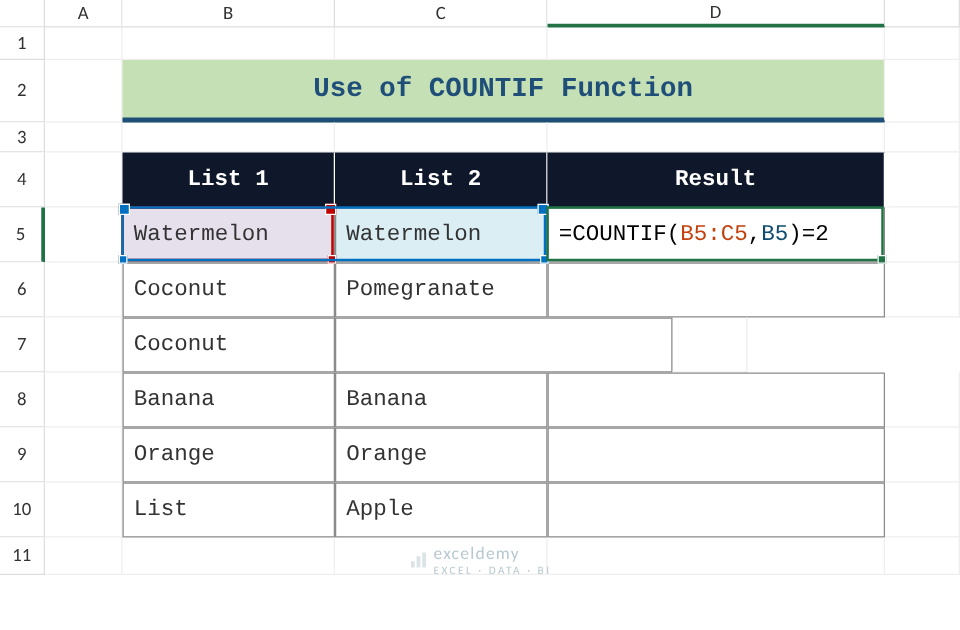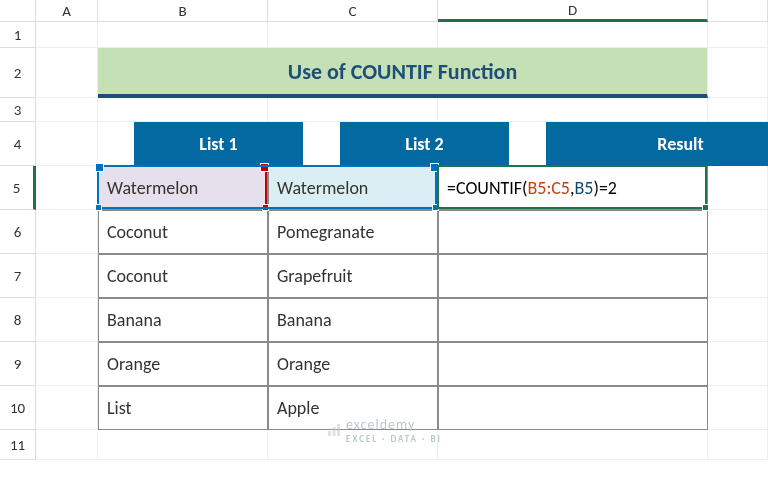--- a/index.html
+++ b/index.html
@@ -30,27 +30,27 @@
 
 
 .r1 { height: 26px; }
 .r2 { height: 50px; }
 .r3 { height: 24px; }
 .r4 { height: 44px; }
 .r5, .r6, .r7, .r8, .r9, .r10 { height: 44px; }
 .r11 { height: 30px; }
 
 .row { display: flex; }
-.cell { border-right: 1px solid #eee; border-bottom: 1px solid #eee; display: flex; align-items: center; padding: 0 6px; overflow: visible; white-space: nowrap; }
+.cell { border-right: 1px solid #eee; border-bottom: 1px solid #eee; display: flex; align-items: center; padding: 0 6px; overflow: visible; white-space: nowrap; font-family: Liberation Mono, monospace; }
 
 
 .title-cell { background: #c5e0b4; color: #1f4e79; font-weight: bold; font-size: 22px; justify-content: center; border-bottom: 4px solid #1f4e79; }
 
 
-.th { background: #0369a1; color: #fff; font-weight: bold; font-size: 18px; justify-content: center; border-right: 1px solid #fff; border-bottom: none; margin-left: 36px; }
+.th { background: #0f172a; color: #fff; font-weight: bold; font-size: 18px; justify-content: center; border-right: 1px solid #fff; border-bottom: none; }
 
 
 .td { border: 1px solid #8a8a8a; font-size: 18px; color: #333; padding-left: 8px; }
 
 
 .sel-red { position: absolute; border: 2px solid #c00000; pointer-events: none; }
 .sel-red::before, .sel-red::after, .sel-red .h1, .sel-red .h2 { content: ""; position: absolute; width: 7px; height: 7px; background: #c00000; border: 1px solid #fff; }
 .sel-red::before { top: -4px; left: -4px; }
 .sel-red::after { top: -4px; right: -4px; }
 .sel-red .h1 { bottom: -4px; left: -4px; }
@@ -67,22 +67,22 @@
 .sel-green .fill { position: absolute; width: 7px; height: 7px; background: #217346; bottom: -4px; right: -4px; border: 1px solid #fff; }
 
 .b5fill { background: #e6dfec; }
 .c5fill { background: #daeef3; }
 
 
 .f-black { color: #000; }
 .f-blue { color: #c2410c; }
 .f-red { color: #0c4a6e; }
 
-.watermark { position: absolute; left: 50%; transform: translateX(-50%); bottom: 60px; color: #b8c8d0; font-size: 14px; display: flex; align-items: center; gap: 4px; letter-spacing: 1px; pointer-events: none; }
-.watermark .sub { font-size: 9px; letter-spacing: 2px; display: block; text-align: center; font-weight: bold; }
+.watermark { position: absolute; left: 50%; transform: translateX(-50%); bottom: 42px; color: #b8c8d0; font-size: 14px; display: flex; align-items: center; gap: 4px; letter-spacing: 1px; pointer-events: none; }
+.watermark .sub { font-size: 9px; letter-spacing: 2px; display: block; text-align: center; }
 .watermark svg { opacity: 0.5; }
 </style>
 </head>
 <body>
 
 <div class="sheet">
 
   <div class="col-headers">
     <div class="row-label-gap"></div>
     <div class="col-header colA">A</div>
@@ -151,21 +151,20 @@
     <div class="row r6">
       <div class="cell colA"></div>
       <div class="cell td colC">Coconut</div>
       <div class="cell td colB">Pomegranate</div>
       <div class="cell td colD"></div>
       <div class="cell colE"></div>
     </div>
     <div class="row r7">
       <div class="cell colA"></div>
       <div class="cell td colB">Coconut</div>
-      <div class="cell td colC">Grapefruit</div>
       <div class="cell td colD"></div>
       <div class="cell colE"></div>
     </div>
     <div class="row r8">
       <div class="cell colA"></div>
       <div class="cell td colB">Banana</div>
       <div class="cell td colC">Banana</div>
       <div class="cell td colD"></div>
       <div class="cell colE"></div>
     </div>

